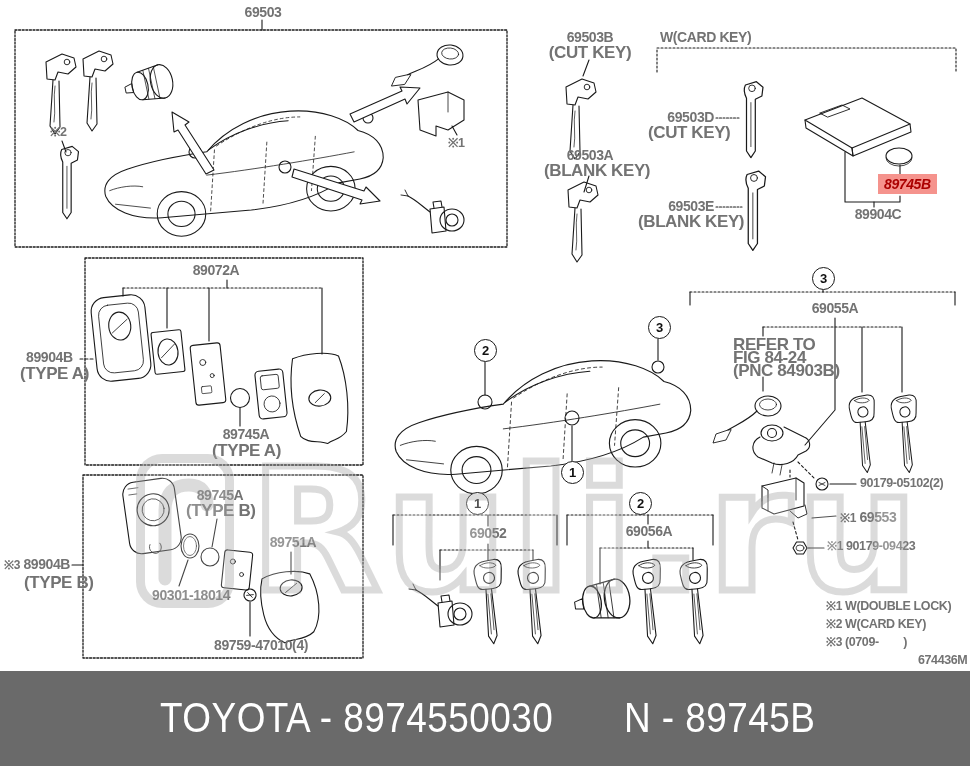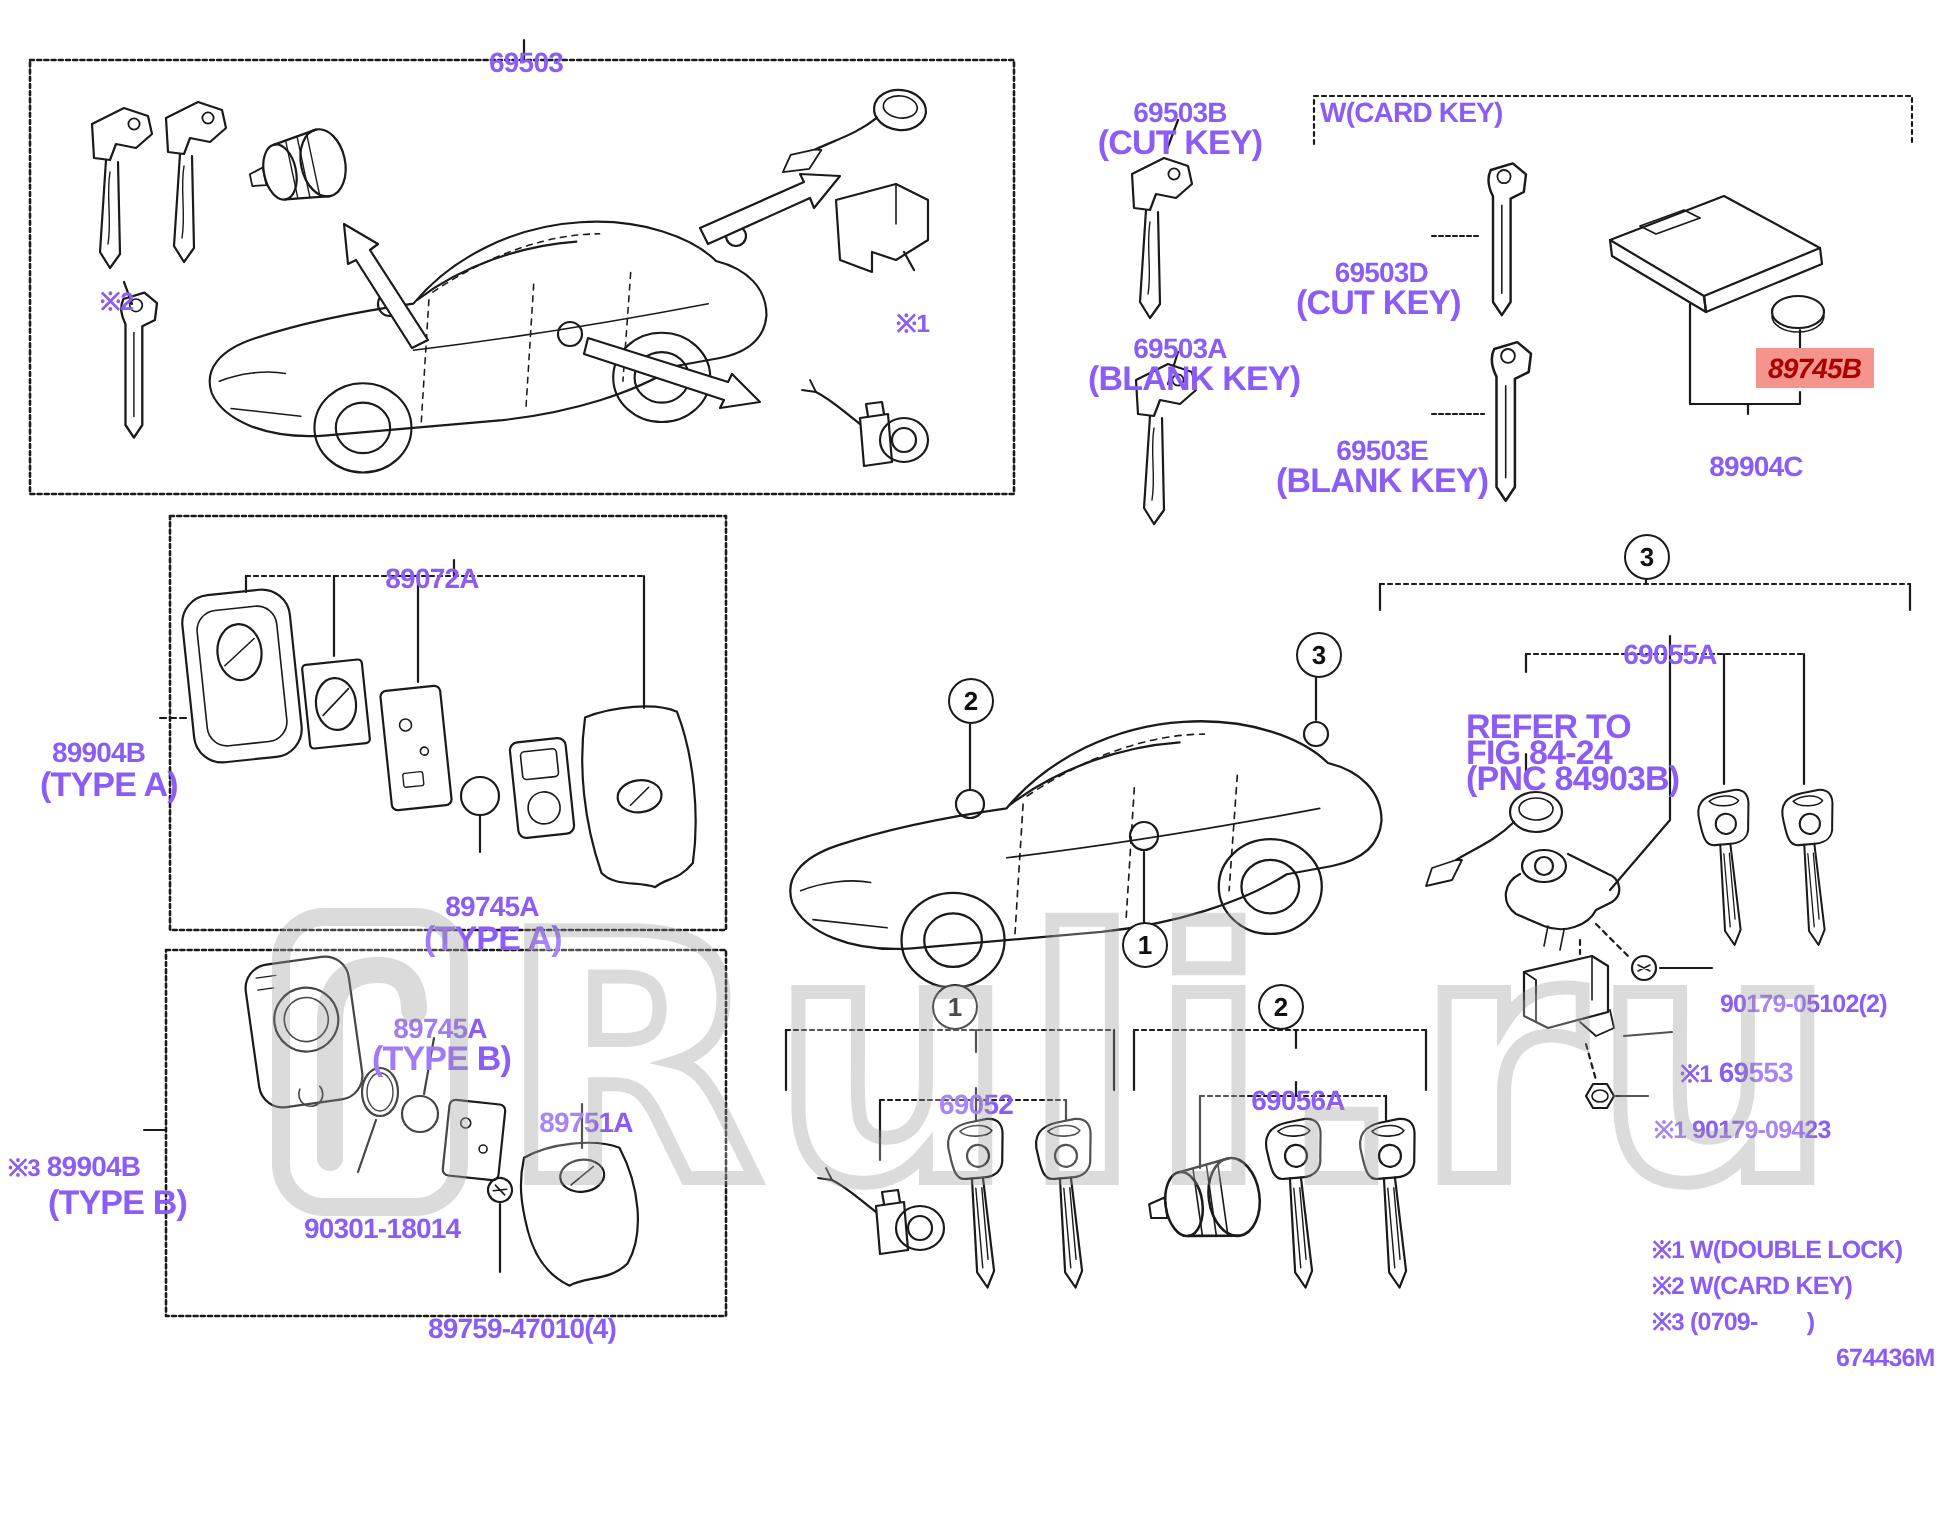--- a/index.html
+++ b/index.html
@@ -1,20 +1,20 @@
 <!DOCTYPE html>
 <html><head>
 <meta charset="utf-8">
 <style>
   html,body{margin:0;padding:0;background:#fff;}
   #stage{position:relative;width:970px;height:766px;background:#fff;overflow:hidden;
          font-family:"Liberation Sans",sans-serif;}
   #art{position:absolute;left:0;top:0;}
-  .lbl{position:absolute;font-weight:bold;font-size:14px;letter-spacing:-0.4px;color:#8b5cf6;
-       white-space:nowrap;line-height:1.1;margin-top:19px;}
+  .lbl{position:absolute;font-weight:bold;font-size:14px;letter-spacing:-0.4px;color:#737373;
+       white-space:nowrap;line-height:1.1;}
   .sub{font-size:17px;}
   .ctr{text-align:center;}
   .rt{text-align:right;}
   .sm{font-size:12.5px;}
   .mark{font-size:12px;font-weight:bold;}
   .pre{white-space:pre;}
   .callout{position:absolute;width:21px;height:21px;border:1.7px solid #1a1a1a;border-radius:50%;
            background:#fff;font:bold 13px/21px "Liberation Sans",sans-serif;text-align:center;color:#111;}
   .hl{position:absolute;background:#f5938d;color:#ab0000;font:bold 14px/1 "Liberation Sans",sans-serif;
       padding:3px 6px;letter-spacing:-0.4px;}
@@ -324,14 +324,18 @@
 
   <div id="watermark">
     <div id="wm-logo">
       <svg width="60" height="112">
         <path d="M10,104 L10,36 Q10,10 34,10 Q52,10 52,30" stroke="rgba(150,150,150,.62)" stroke-width="13" fill="none" stroke-linecap="round"></path>
       </svg>
     </div>
     <div id="wm-text">Ruli.ru</div>
   </div>
 
+  <div id="footer">
+    <div id="f-left" class="fline">TOYOTA - 8974550030</div>
+    <div id="f-right" class="fline">N - 89745B</div>
+  </div>
 
 </div>
 
 </body></html>

